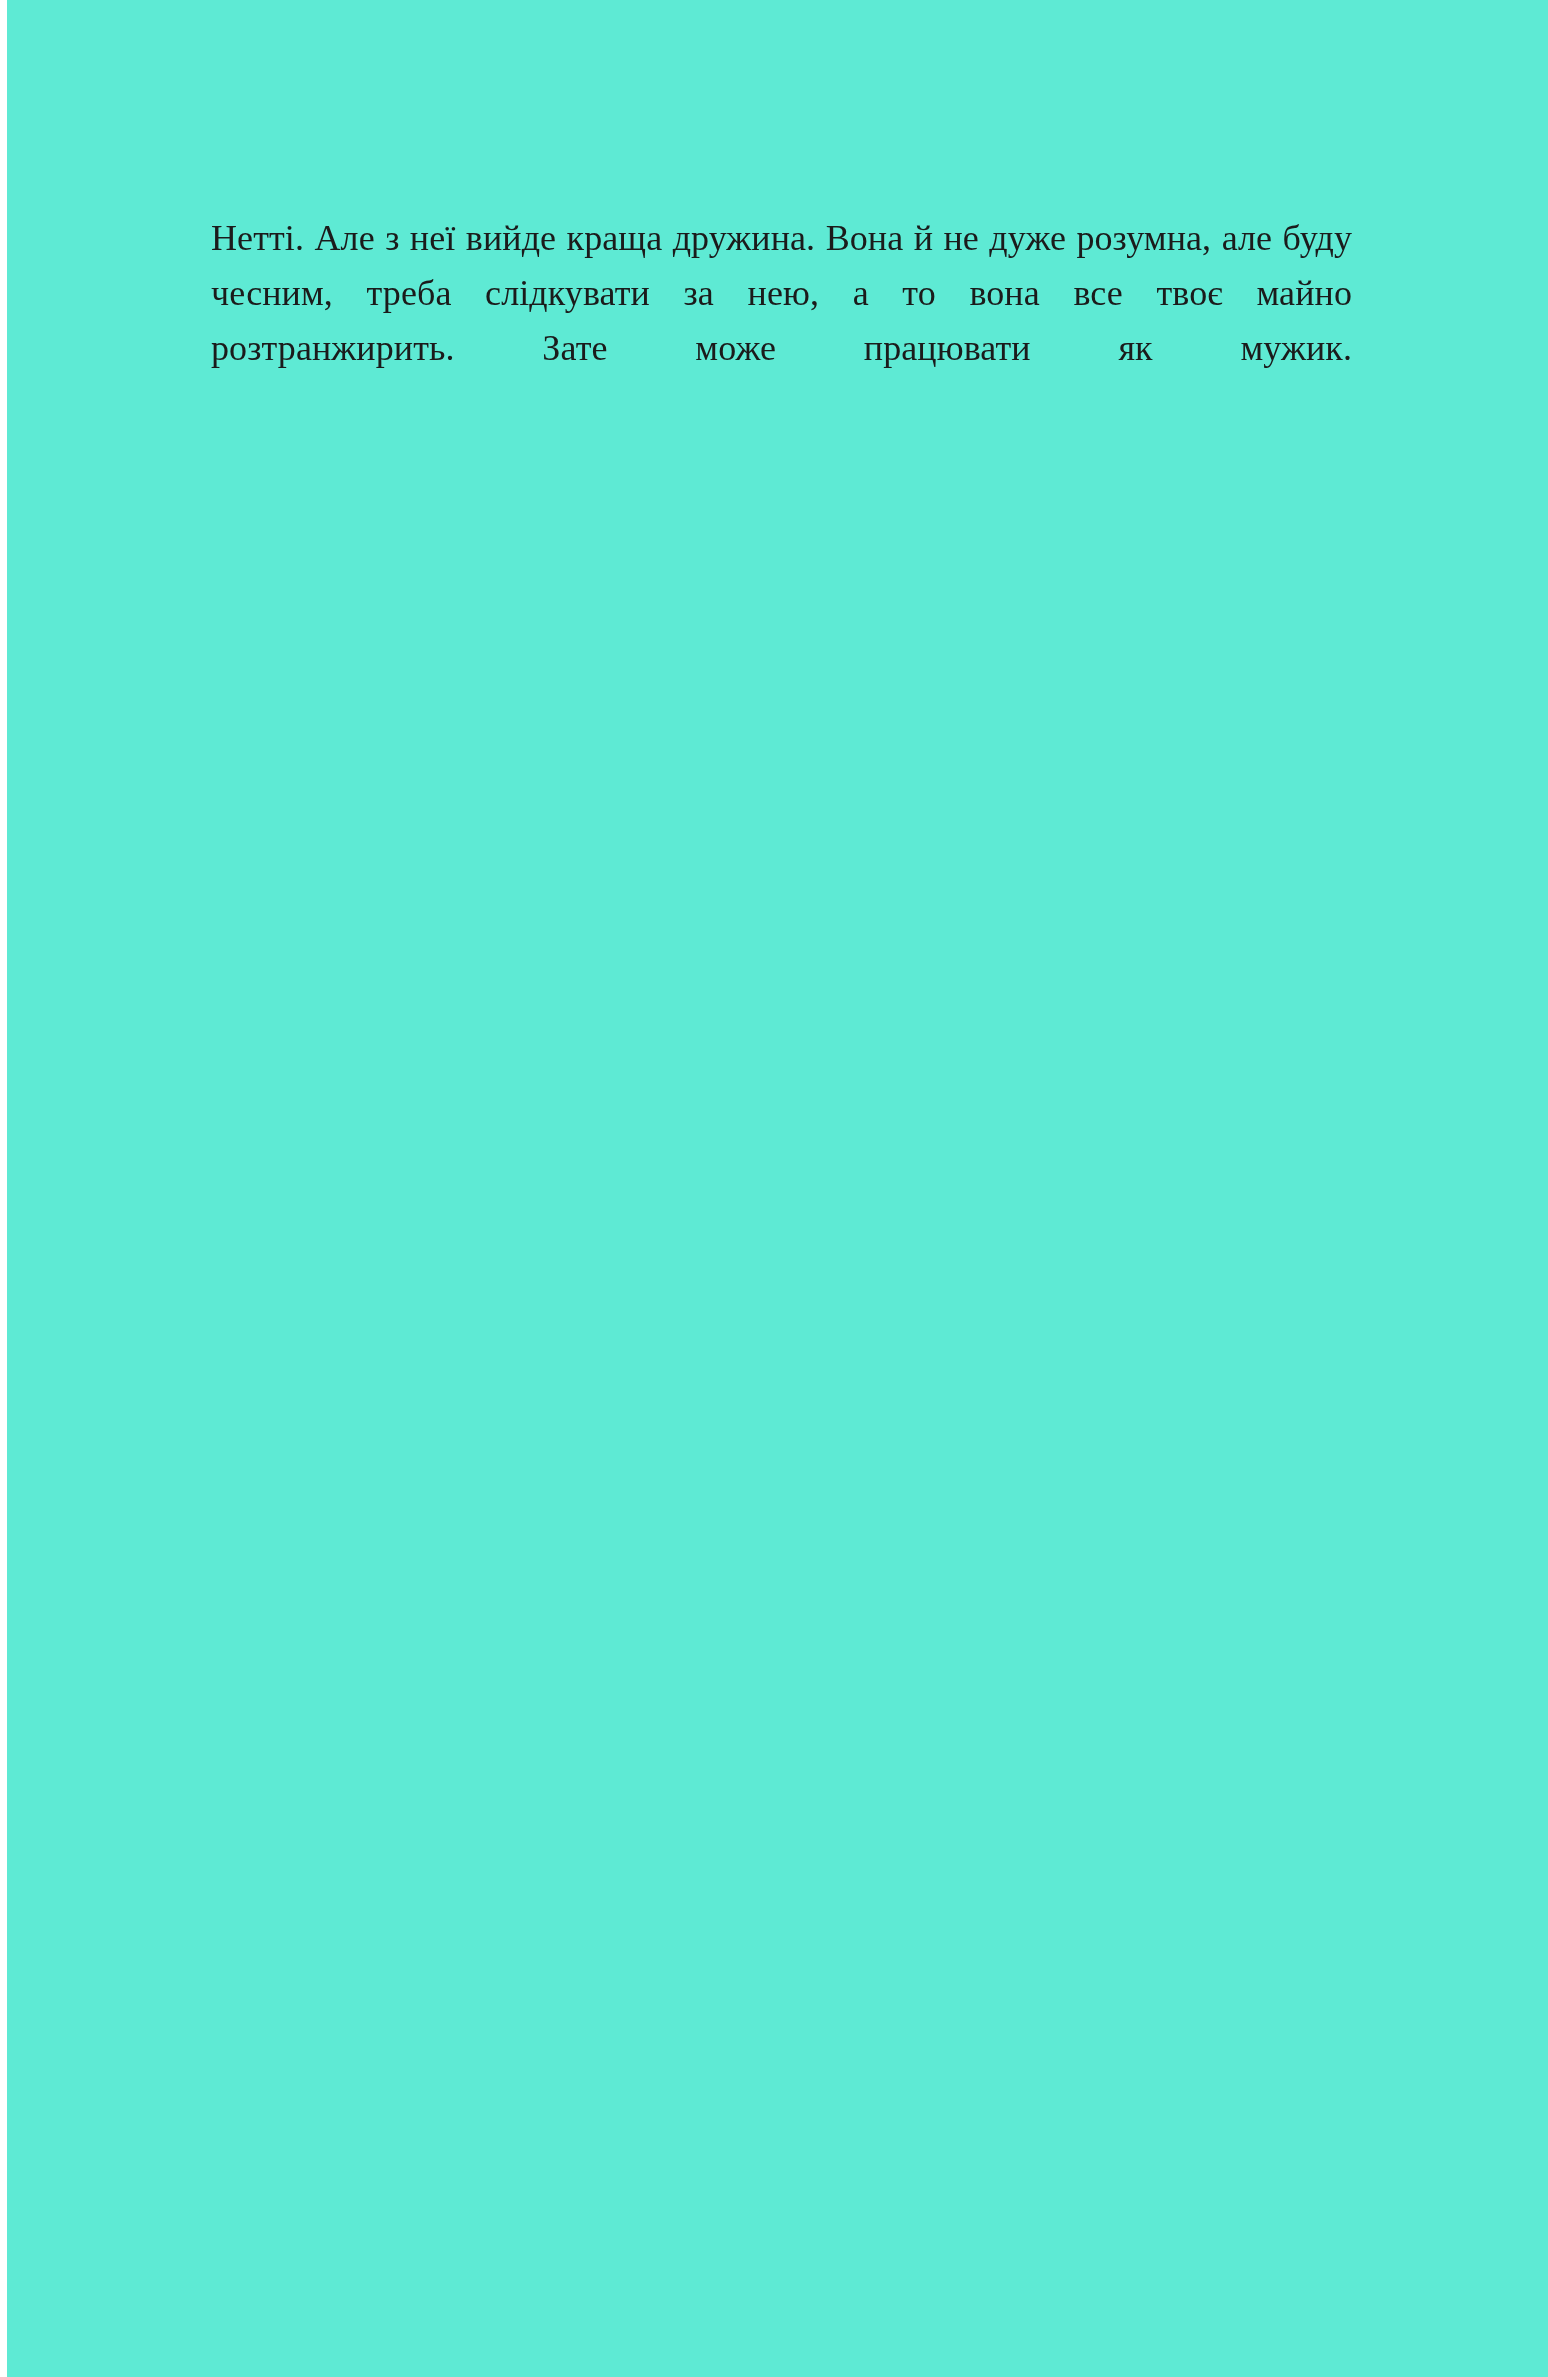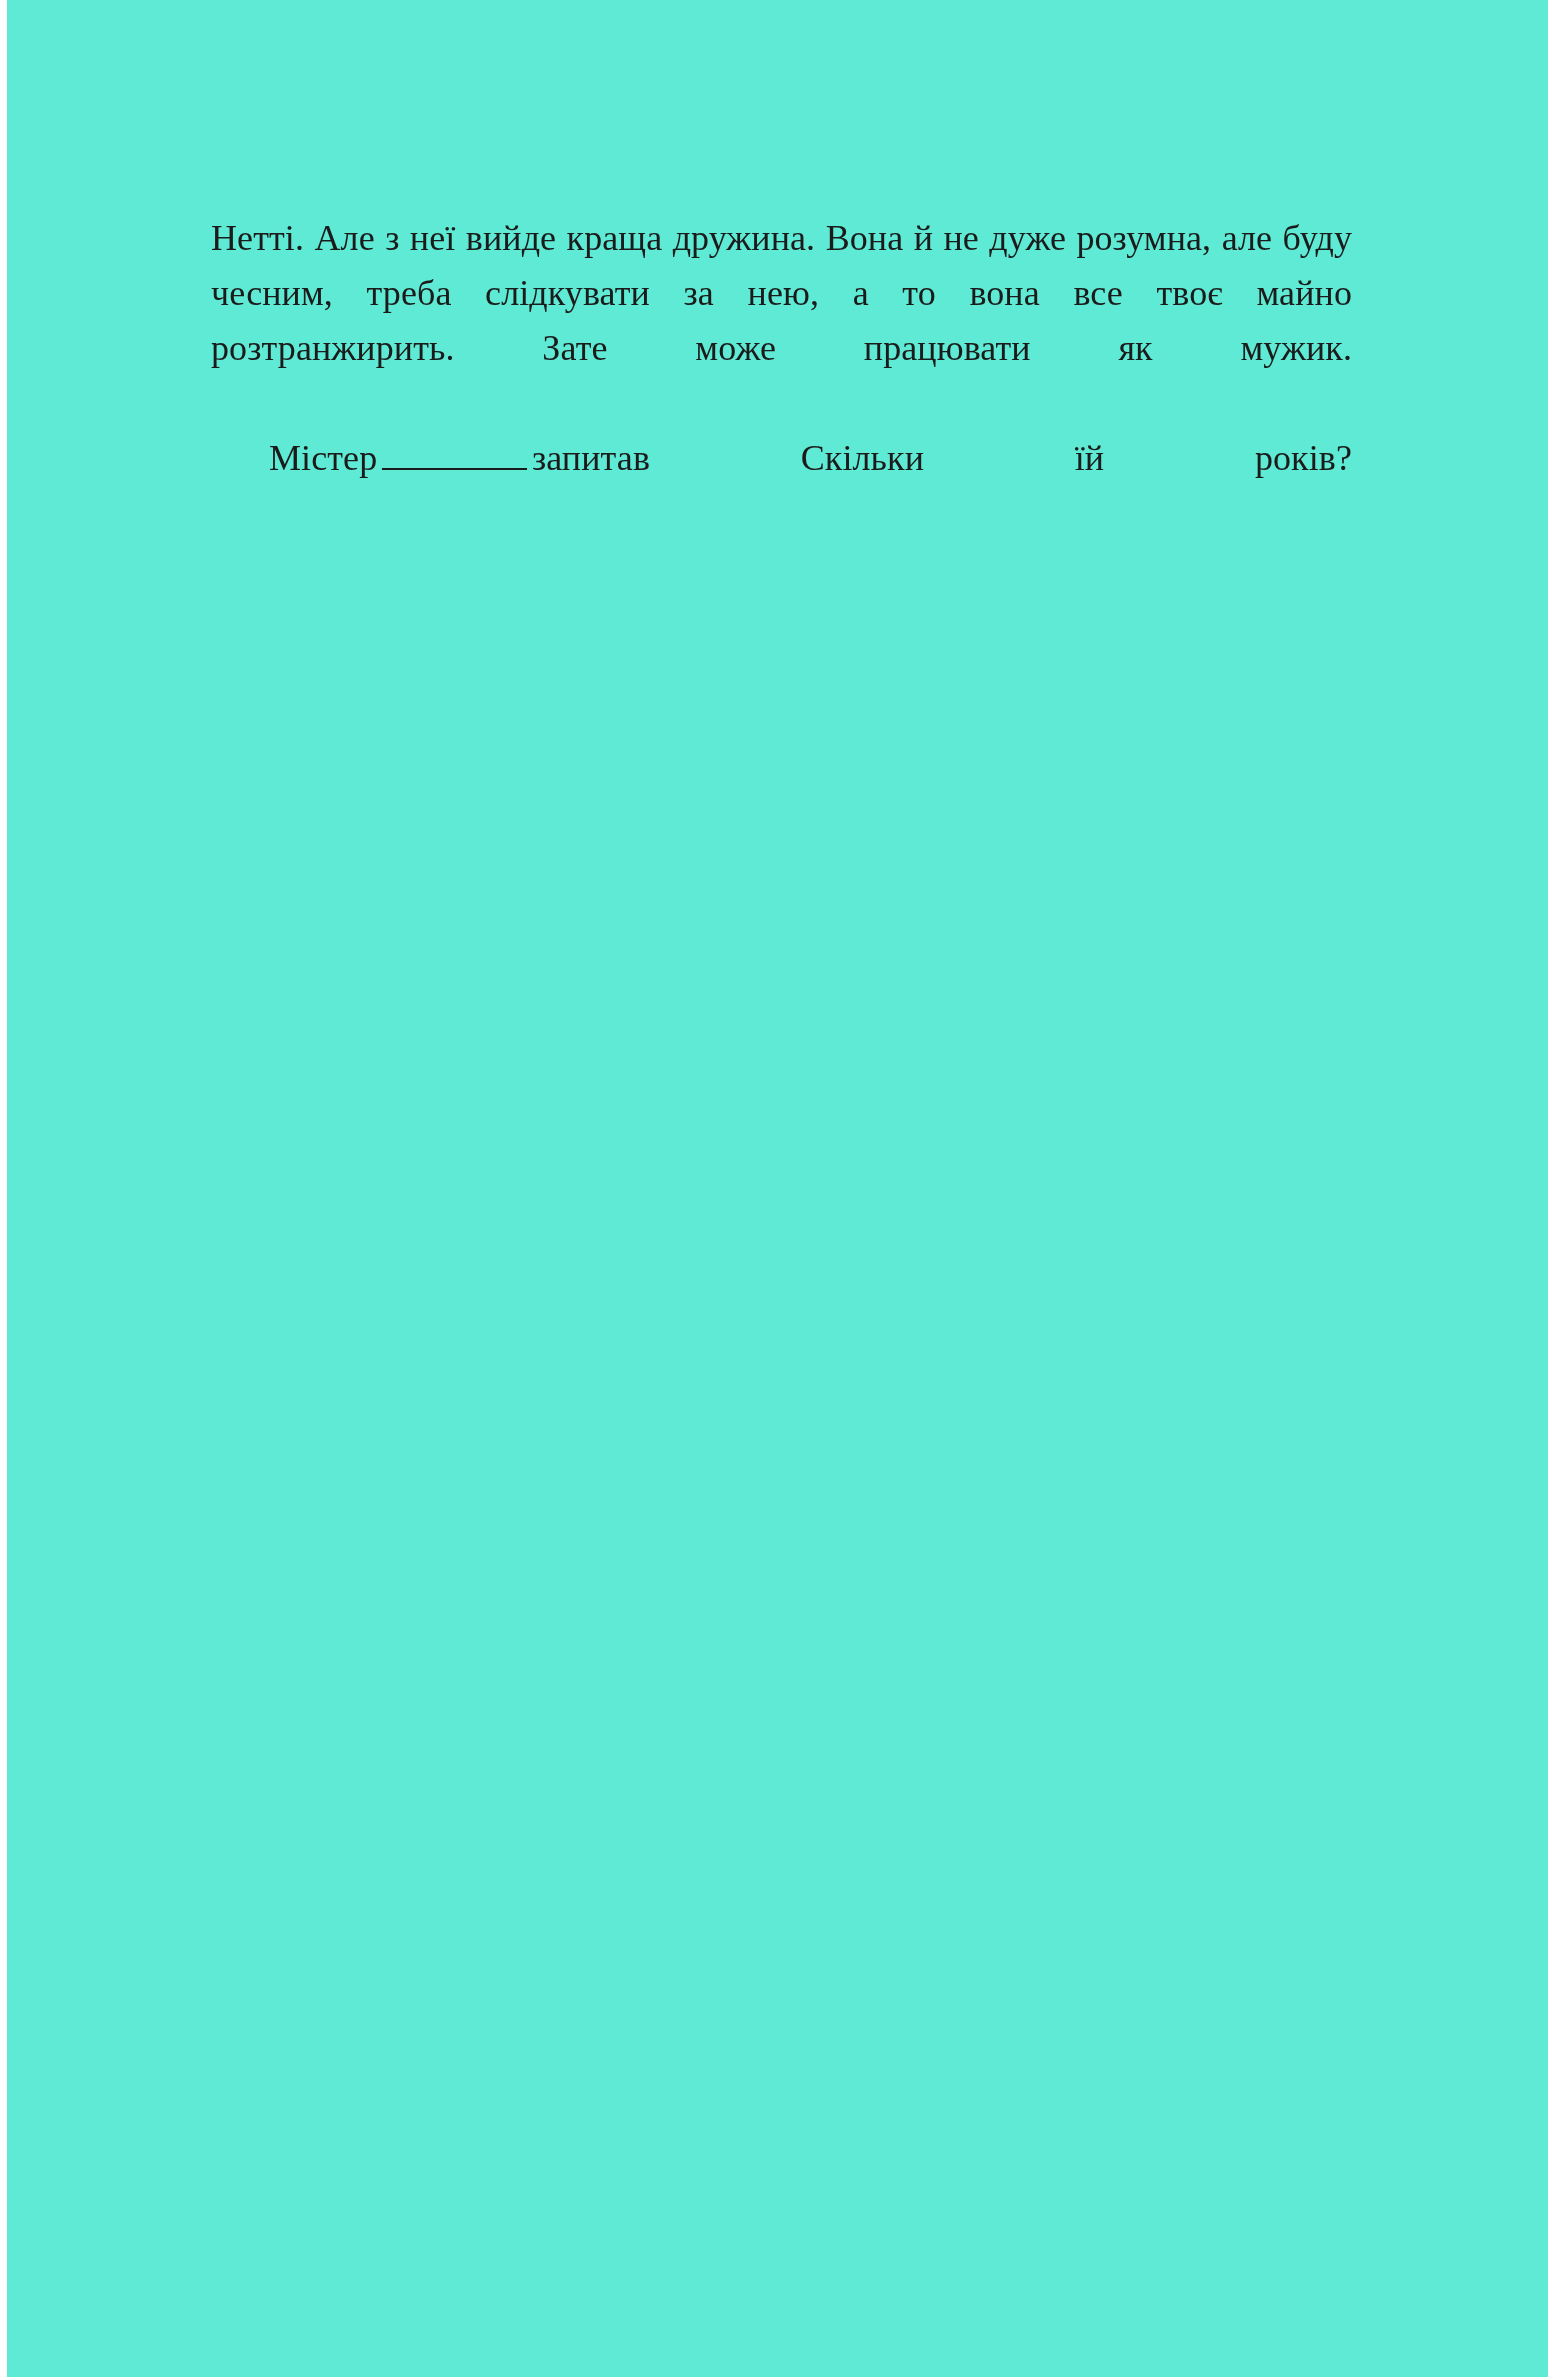--- a/index.html
+++ b/index.html
@@ -59,19 +59,18 @@
 </style>
 </head>
 <body>
 
 <div class="page">
 
   <div class="text-block">
 
     <p class="para">Нетті. Але з неї вийде краща дружина. Вона й не дуже розумна, але буду чесним, треба слідкувати за нею, а то вона все твоє майно розтранжирить. Зате може працювати як мужик.</p>
 
-    <p class="para indent"><span>Містер</span><span class="blank-name"></span><span>запитав Скільки їй років?</span></p>
 
 
   </div>
 
 </div>
 
 
 </body></html>

